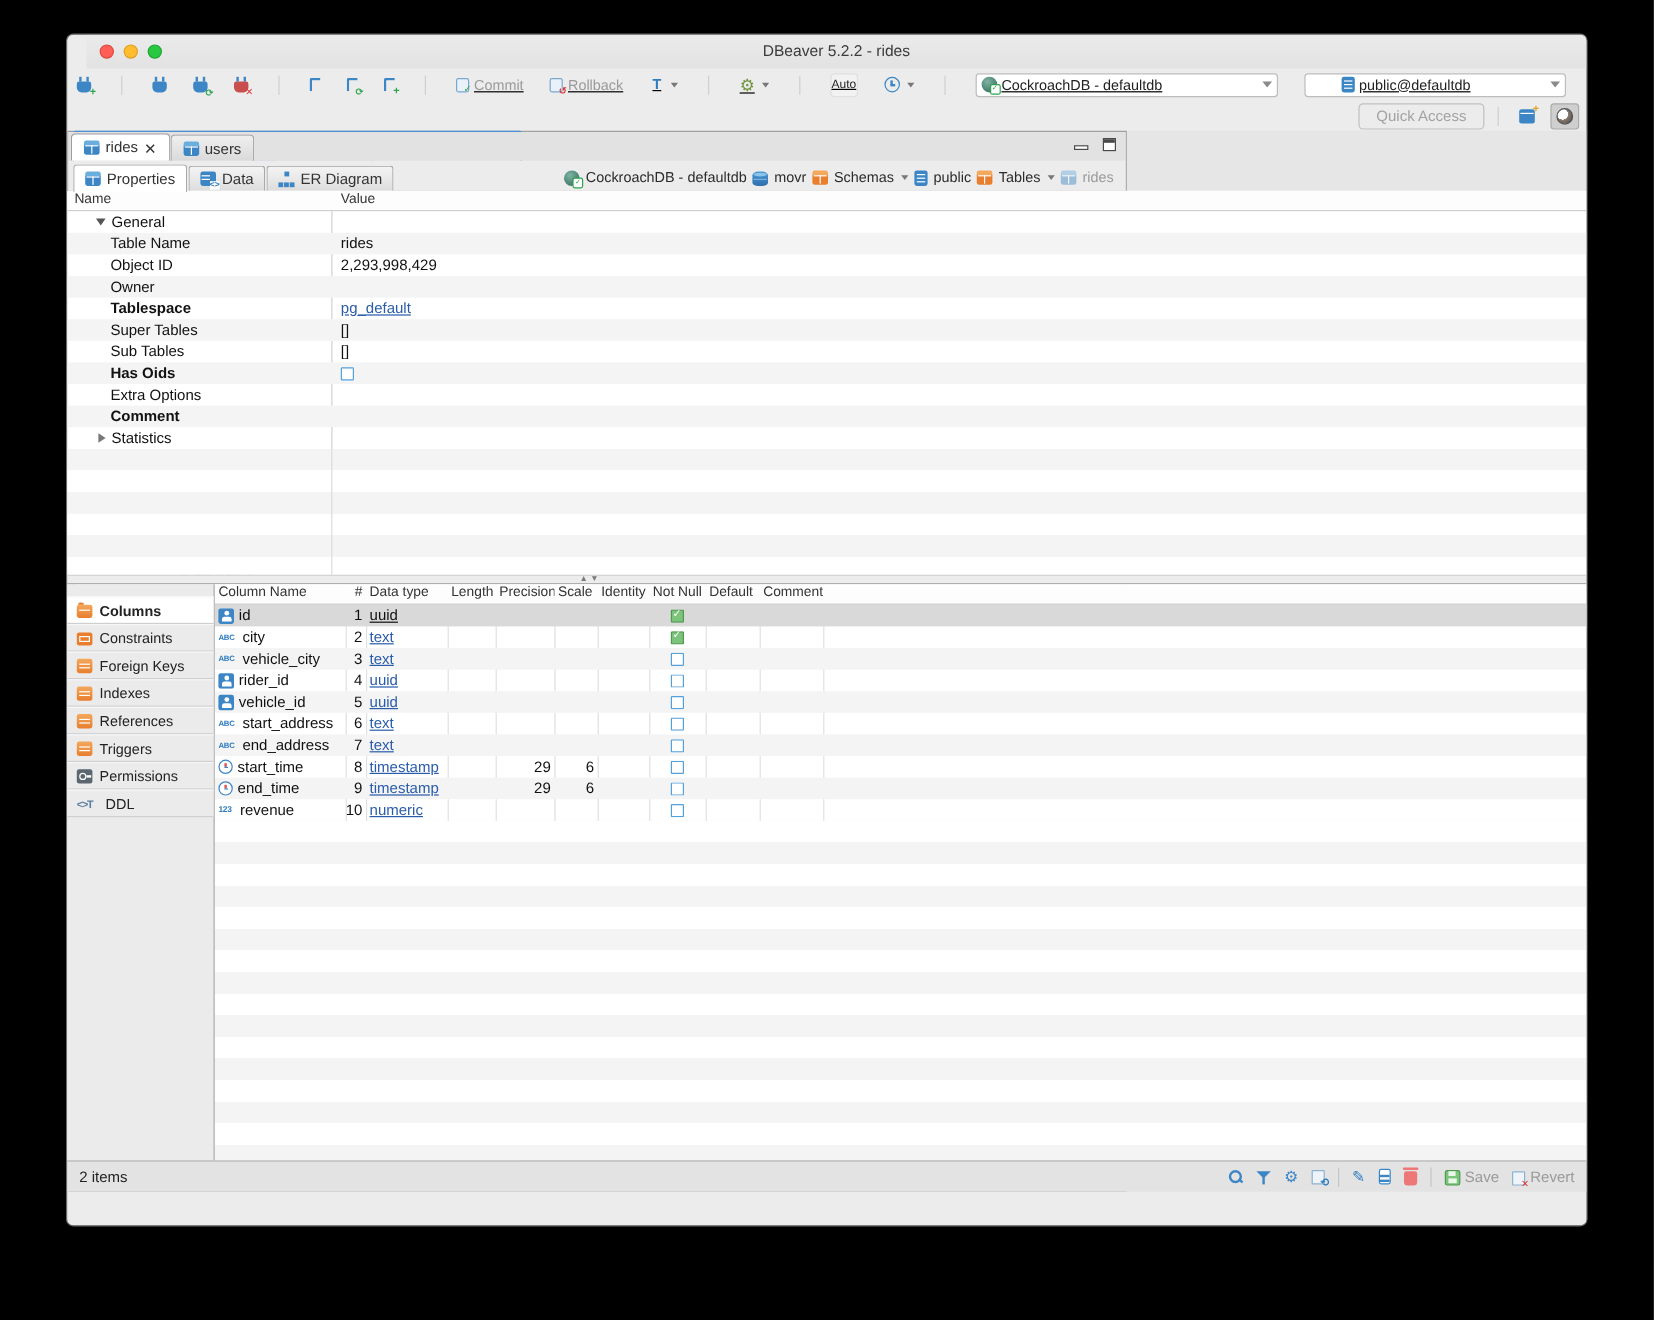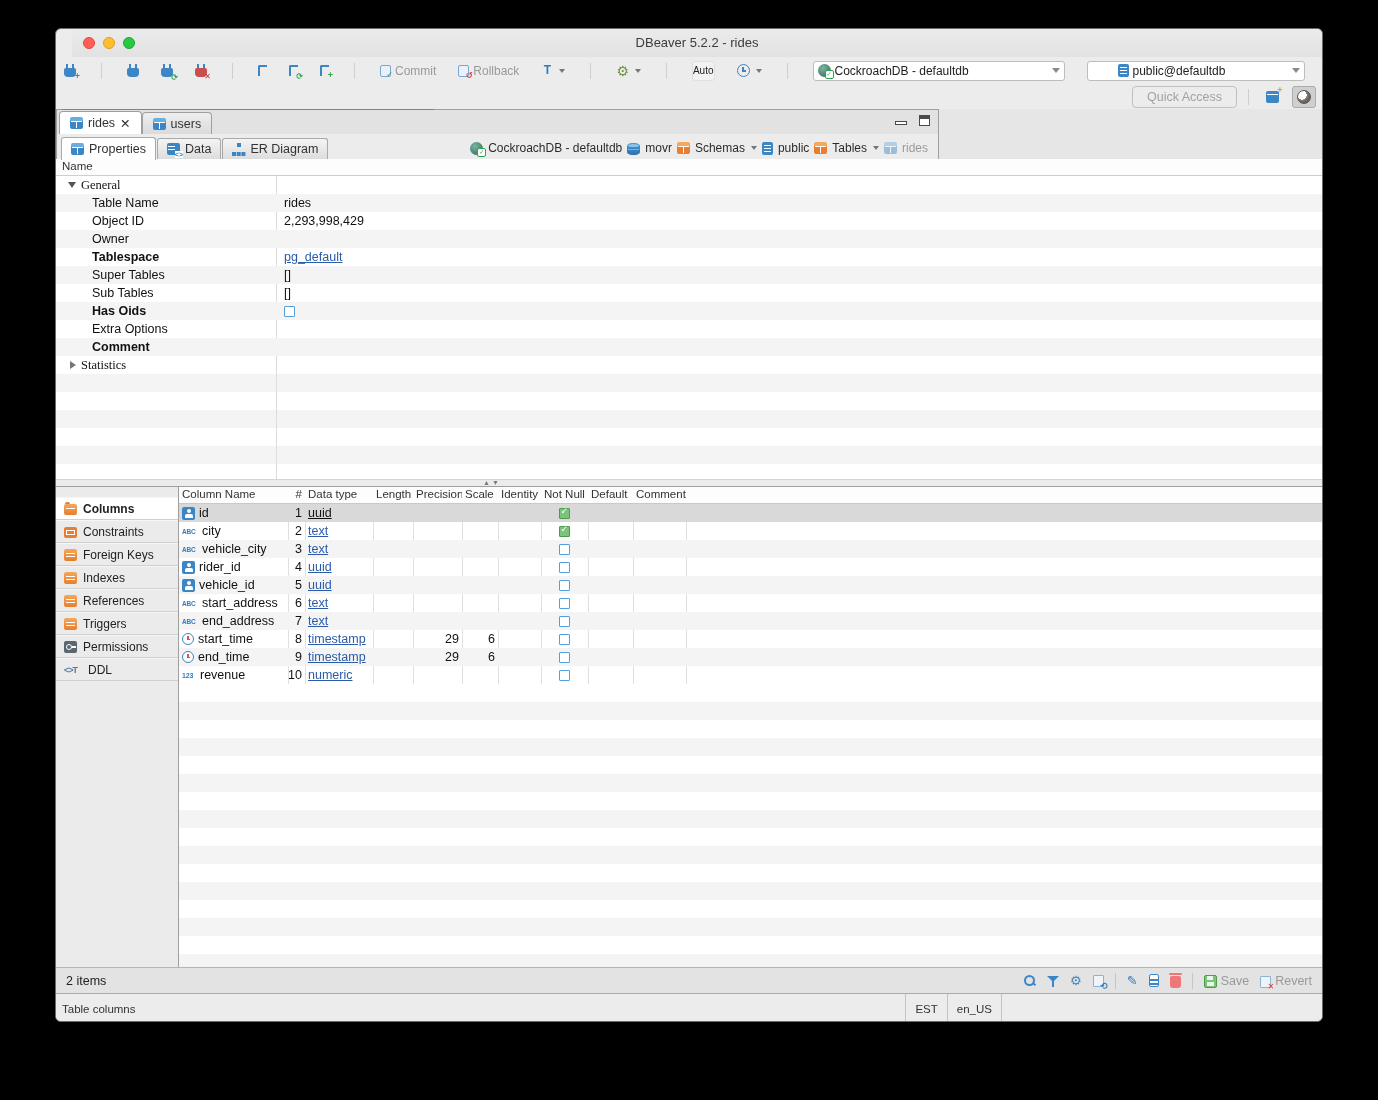--- a/index.html
+++ b/index.html
@@ -9,21 +9,21 @@
     border-radius:6px;box-shadow:0 18px 50px rgba(0,0,0,.65);overflow:hidden;border:1px solid #6b6b6b;}
   
   .titlebar{position:absolute;top:0;left:16px;right:0;height:28px;background:linear-gradient(#ebebeb,#e2e2e2);text-decoration:underline;}
   .lights{position:absolute;left:11px;top:8px;display:flex;gap:8px;}
   .light{width:12px;height:12px;border-radius:50%;}
   .l-red{background:#ff5f57;border:1px solid #e1483f;}
   .l-yel{background:#febc2e;border:1px solid #dfa023;}
   .l-grn{background:#28c840;border:1px solid #1ea733;}
   .wtitle{position:absolute;left:0;right:0;top:6px;text-align:center;font-size:13px;color:#3c3c3c;}
   
-  .toolbar{position:absolute;top:28px;left:0;right:0;height:27px;display:flex;align-items:center;padding:0 8px;gap:22px;}
+  .toolbar{position:absolute;top:28px;left:0;right:0;height:27px;display:flex;align-items:center;padding:0 8px;gap:22px;text-decoration:underline;}
   .tsep{width:1px;height:16px;background:#cfcfcf;margin:0 3px;flex:none;}
   .tbtn{display:flex;align-items:center;gap:4px;flex:none;}
   .tbtxt{font-size:12px;color:#9a9a9a;}
   .caret{width:0;height:0;border-left:3.5px solid transparent;border-right:3.5px solid transparent;border-top:4px solid #777;margin-left:2px;flex:none;}
   .combo{height:20px;background:#fff;border:1px solid #bdbdbd;border-radius:3px;display:flex;align-items:center;padding:0 4px;gap:4px;font-size:12px;color:#222;flex:none;}
   .combo .dd{margin-left:auto;width:0;height:0;border-left:4px solid transparent;border-right:4px solid transparent;border-top:5px solid #8a8a8a;}
   .numfield{width:58px;height:20px;background:#fff;border:1px solid #4d7c0f;border-radius:3px;font-size:12px;padding:0 5px;color:#0c4a6e;font-family:inherit;text-align:right;}
   .autofield{width:86px;height:20px;display:flex;align-items:center;justify-content:center;font-size:10px;color:#222;border:1px solid #e0e0e0;border-radius:3px;background:#f2f2f2;}
   .toolbar2{position:absolute;top:55px;right:6px;height:26px;display:flex;align-items:center;gap:8px;}
   .qa{border:1px solid #c0c0c0;border-radius:4px;color:#a2a2a2;font-size:12.5px;padding:3px 14px;background:#ececec;}
@@ -202,21 +202,21 @@
   .crumb{display:flex;align-items:center;gap:4px;}
   
   .props{position:absolute;left:0;right:0;top:50px;height:320px;background:#fff;overflow:hidden;}
   .props .divline{position:absolute;left:220px;top:0;bottom:0;width:1px;background:#dcdcdc;}
   .pghead{display:flex;height:17px;border-bottom:1px solid #cfcfcf;font-size:11.5px;color:#333;background:#fdfdfd;position:relative;z-index:1;}
   .pghead .n{width:220px;padding:1px 6px;}
   .pghead .v{flex:1;padding:1px 8px;}
   .pgrow{display:flex;height:18px;align-items:center;font-size:12.5px;color:#111;position:relative;z-index:1;}
   .pgrow.alt{background:#f4f4f4;}
   .pgrow .n{width:220px;display:flex;align-items:center;padding-left:36px;}
-  .pgrow.group .n{padding-left:12px;font-weight:normal;font-family:Liberation Serif, serif;}
+  .pgrow.group .n{padding-left:24px;font-weight:normal;}
   .pgrow .n.bold{font-weight:bold;}
   .pgrow .v{flex:1;padding-left:8px;display:flex;align-items:center;}
   .pgfill{position:absolute;left:0;right:0;top:215px;bottom:0;background:repeating-linear-gradient(#f4f4f4 0 18px,#fff 18px 36px);}
   .link{color:#2a5caa;text-decoration:underline;}
   .cbox{width:11px;height:11px;border:1.5px solid #55a0d9;background:#fff;border-radius:1px;display:inline-block;}
   .cbox.on{background:#7cc47c;border-color:#4f9a4f;position:relative;}
   .cbox.on::before{content:"✓";position:absolute;left:0.5px;top:-2.5px;color:#fff;font-size:9px;font-weight:bold;}
   
   .split{position:absolute;left:0;right:0;top:370px;height:8px;background:#ececec;border-top:1px solid #d4d4d4;border-bottom:1px solid #9f9f9f;}
   .split .arr{position:absolute;left:427px;top:-1px;font-size:7px;color:#7a7a7a;letter-spacing:2px;}
@@ -627,20 +627,21 @@
               <span class="ic ic-grid-b dim"></span>
               <span>rides</span>
             </span>
         </span>
       </div>
 
       <div class="props">
         <div class="divline"></div>
         <div class="pghead">
           <span class="n">Name</span>
+          <span class="v">Value</span>
         </div>
         <div class="pgrow group">
             <span class="n">
               <span class="tw open"></span>
               <span>General</span>
             </span>
             <span class="v"></span>
           </div>
         <div class="pgrow alt">
             <span class="n">Table Name</span>
@@ -980,21 +981,14 @@
           </span>
           <span class="fbtn">
             <span class="ic ic-revert"></span>
             <span>Revert</span>
           </span>
         </span>
       </div>
     </div>
   </div>
 
-  <div class="statusbar">
-    <span class="sb-left">Table columns</span>
-    <span class="sb-right">
-      <span class="sb-cell">EST</span>
-      <span class="sb-cell">en_US</span>
-    </span>
-  </div>
 
 </div>
 
 </body></html>

